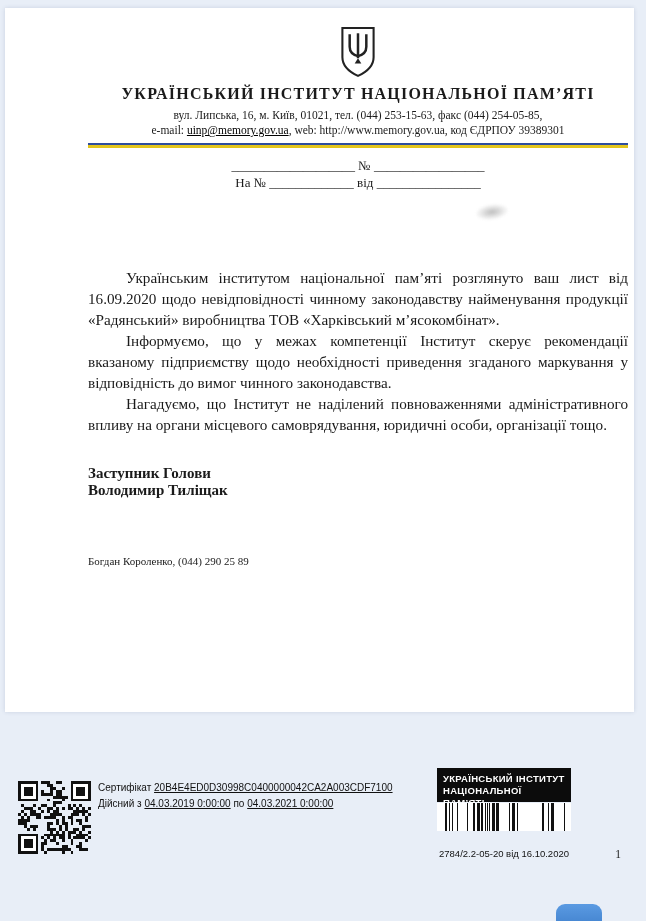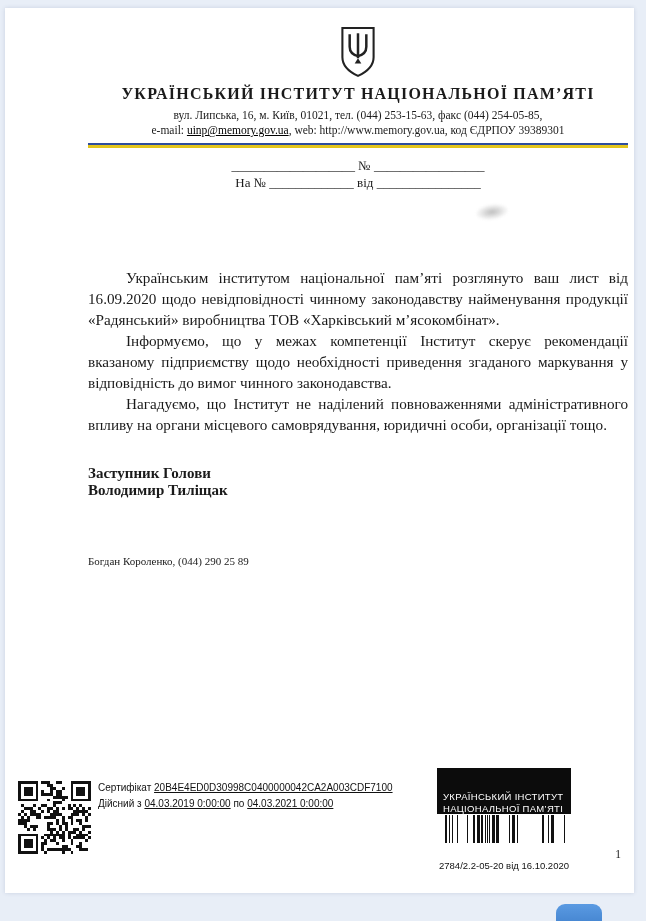--- a/index.html
+++ b/index.html
@@ -5,21 +5,21 @@
   * { margin:0; padding:0; box-sizing:border-box; }
   html,body { width:646px; height:921px; }
   body {
     position:relative;
     background:#e8eef7;
     overflow:hidden;
     font-family:"Liberation Serif","DejaVu Serif",serif;
     color:#1a1a1a;
   }
   .page {
-    position:absolute; left:5px; top:8px; width:629px; height:885px;
+    position:absolute; left:5px; top:8px; width:629px; height:704px;
     background:#ffffff;
     box-shadow:0 0 4px rgba(60,80,120,.18);
   }
   
   .letterhead { padding-top:18px; margin:0 6px 0 83px; text-align:center; }
   .emblem { width:38px; height:52px; margin:0 auto 6px; }
   .org-title {
     font-size:16px; font-weight:bold; letter-spacing:1.2px;
     line-height:20px; white-space:nowrap;
   }
@@ -60,22 +60,22 @@
     font-family:"Liberation Sans","DejaVu Sans",sans-serif;
     font-size:10px; line-height:15.5px; color:#111;
   }
   .u { text-decoration:underline; }
   .stamp {
     position:absolute; left:432px; top:760px; width:134px;
     font-family:"Liberation Sans","DejaVu Sans",sans-serif;
   }
   .stamp-black {
     background:#0c0c0c; color:#ffffff;
-    font-size:9.5px; font-weight:normal; letter-spacing:.3px;
-    line-height:12px; padding:23px 6px; height:34px;
+    font-size:9.5px; font-weight:bold; letter-spacing:.3px;
+    line-height:12px; padding:5px 6px; height:34px;
   }
   .barcode { height:28px; margin-top:1px; background:#fff; }
   .barcode svg { display:block; }
   .stamp-caption { margin-top:17px; font-size:9.5px; text-align:center; color:#111; }
   .page-num { position:absolute; right:13px; top:840px; font-size:11.5px; }
   
   .scroll-pill {
     position:absolute; left:556px; top:904px; width:46px; height:26px;
     border-radius:9px; background:linear-gradient(#5a9ae2,#3f7fcb);
   }

